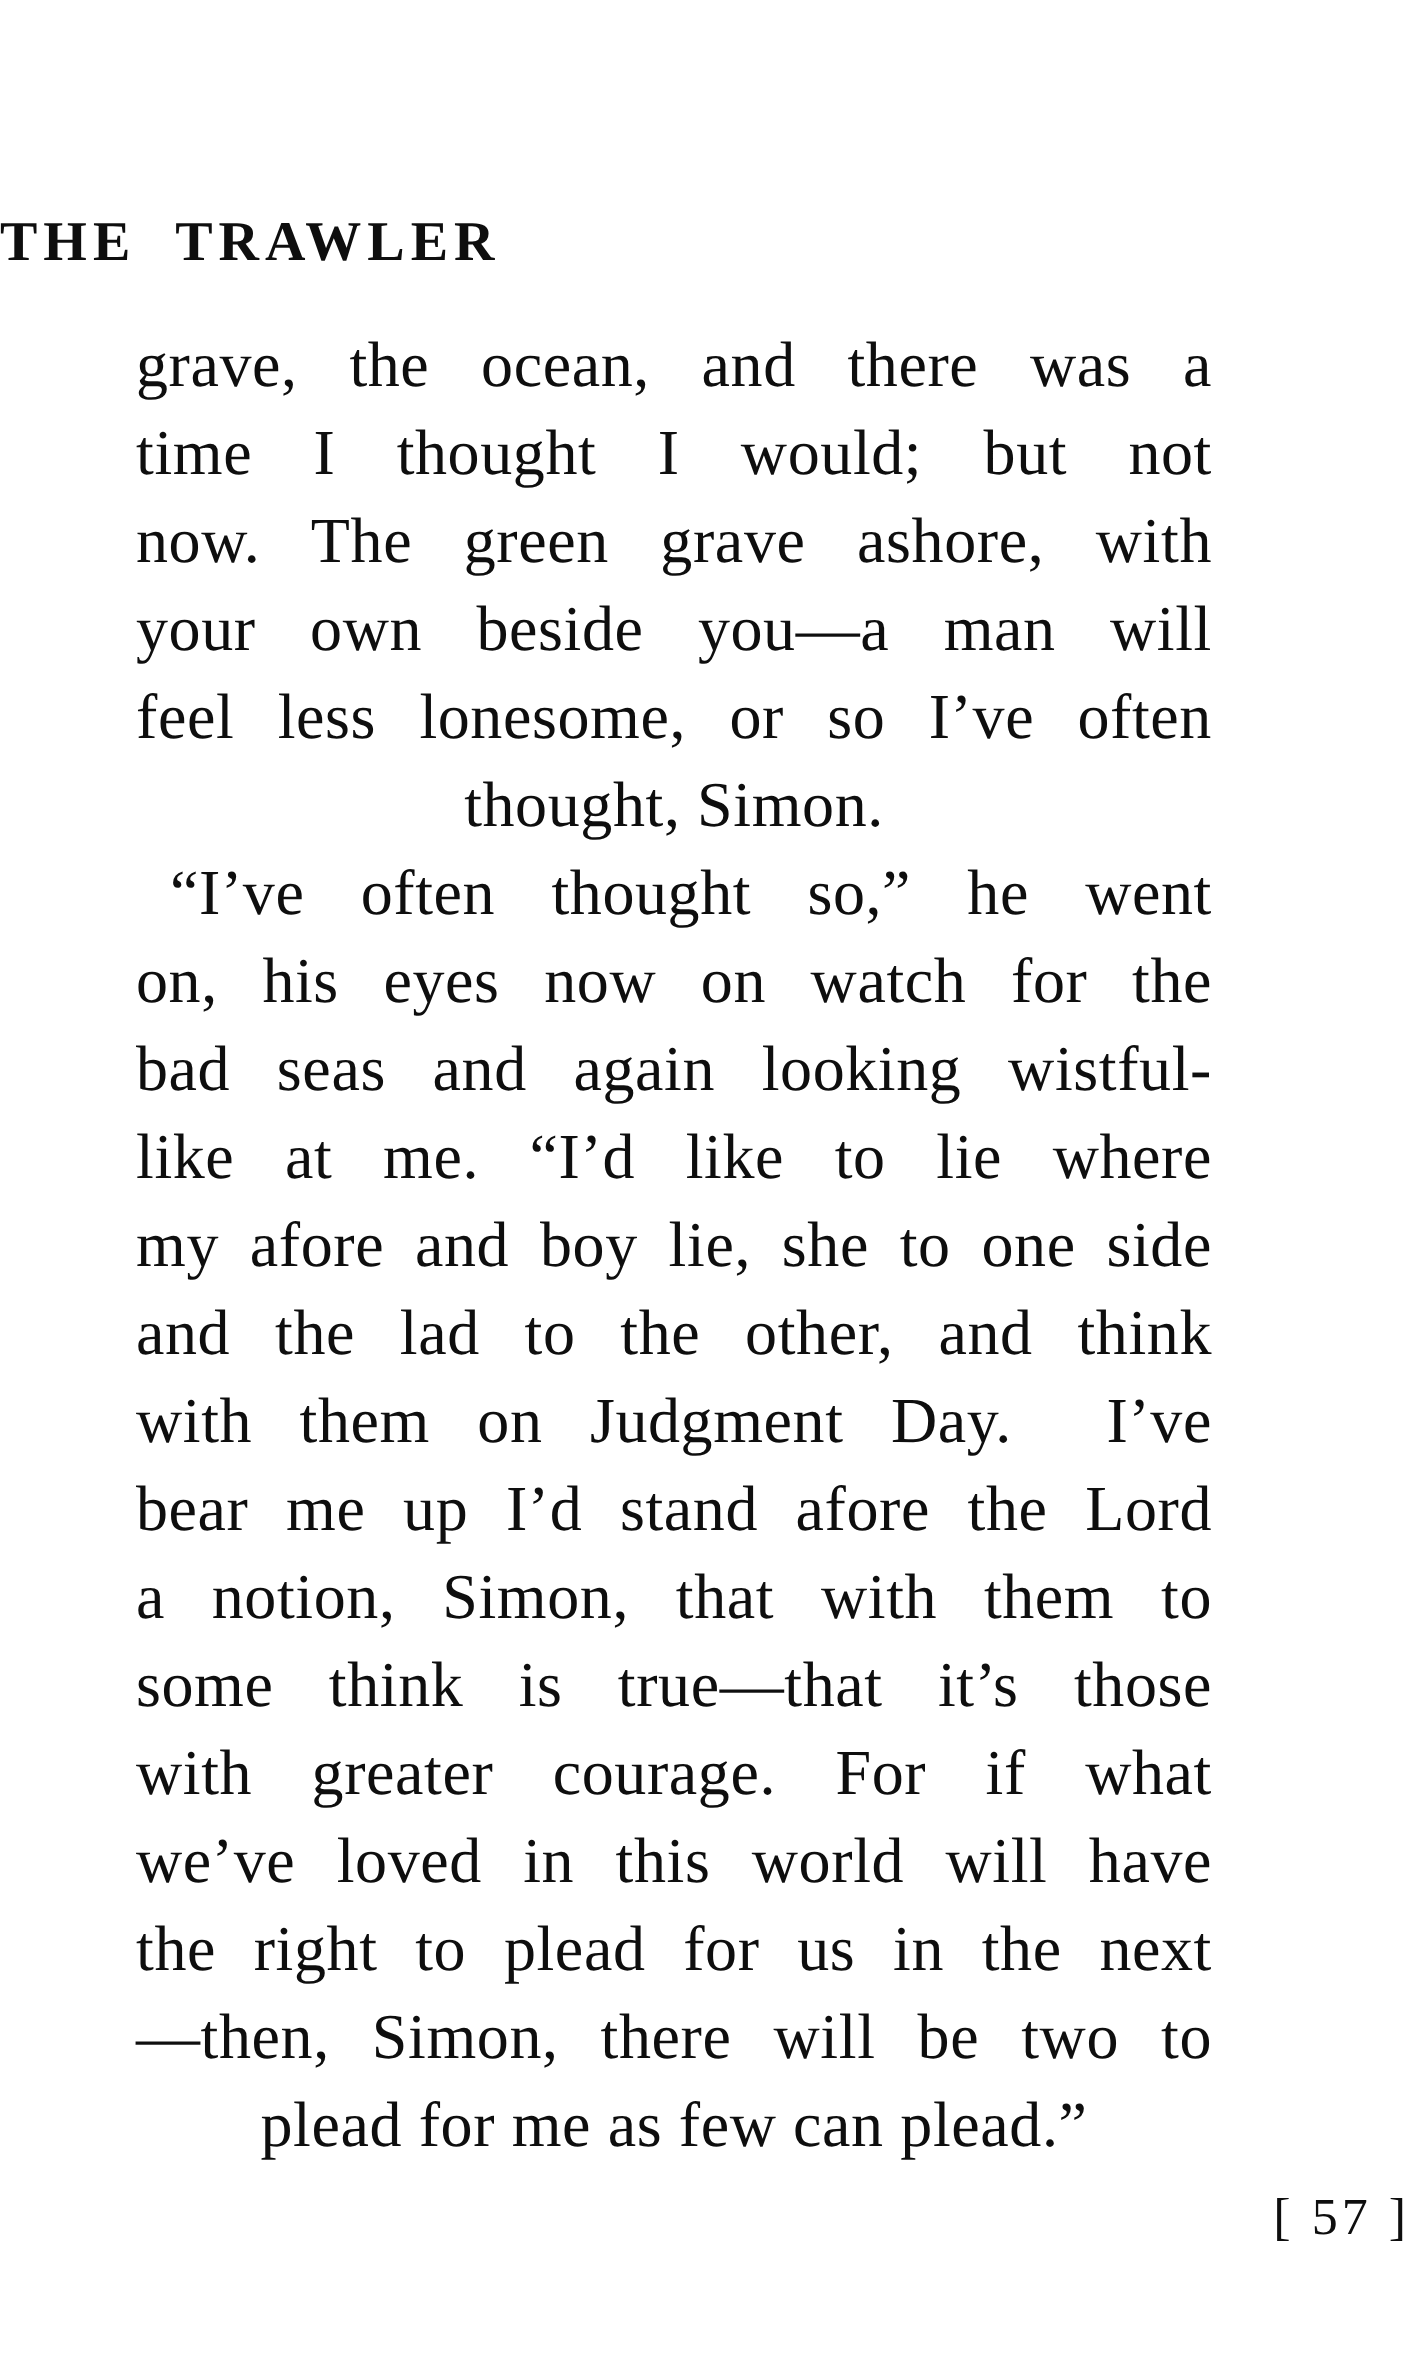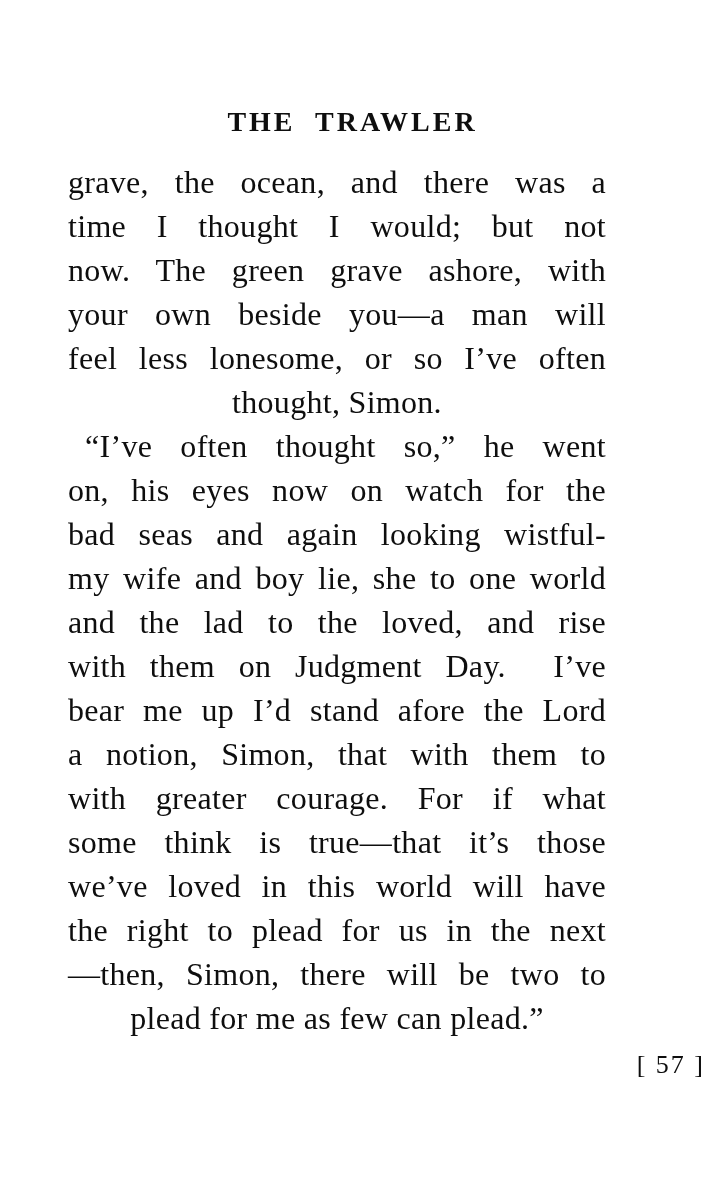--- a/index.html
+++ b/index.html
@@ -16,21 +16,21 @@
     overflow:hidden;
     position:relative;
   }
   .page{
     width:705px;
     height:1185px;
     box-sizing:border-box;
   }
   .running-head{
     margin:106px 0 0 0;
-    text-align:center;
+    text-align:left;
     font-size:28px;
     font-weight:700;
     letter-spacing:3px;
     word-spacing:10px;
     line-height:32px;
   }
   .text-body{
     margin-top:22px;
     margin-left:68px;
     width:538px;
@@ -67,27 +67,28 @@
   <div class="text-body">
       <div class="line just">grave, the ocean, and there was a</div>
       <div class="line just">time I thought I would; but not</div>
       <div class="line just">now. The green grave ashore, with</div>
       <div class="line just">your own beside you—a man will</div>
       <div class="line just">feel less lonesome, or so I’ve often</div>
       <div class="line">thought, Simon.</div>
       <div class="line just indent">“I’ve often thought so,” he went</div>
       <div class="line just">on, his eyes now on watch for the</div>
       <div class="line just">bad seas and again looking wistful-</div>
-      <div class="line just">my wife and boy lie, she to one world</div>
-      <div class="line just">and the lad to the loved, and rise</div>
+      <div class="line just">like at me. “I’d like to lie where</div>
+      <div class="line just">my afore and boy lie, she to one side</div>
+      <div class="line just">and the lad to the other, and think</div>
       <div class="line just">with them on Judgment Day.&nbsp; I’ve</div>
       <div class="line just">bear me up I’d stand afore the Lord</div>
       <div class="line just">a notion, Simon, that with them to</div>
+      <div class="line just">some think is true—that it’s those</div>
       <div class="line just">with greater courage. For if what</div>
-      <div class="line just">some think is true—that it’s those</div>
       <div class="line just">we’ve loved in this world will have</div>
       <div class="line just">the right to plead for us in the next</div>
       <div class="line just">—then, Simon, there will be two to</div>
       <div class="line">plead for me as few can plead.”</div>
     </div>
 
   <div class="folio">[ 57 ]</div>
 </div>
 
 </body></html>

